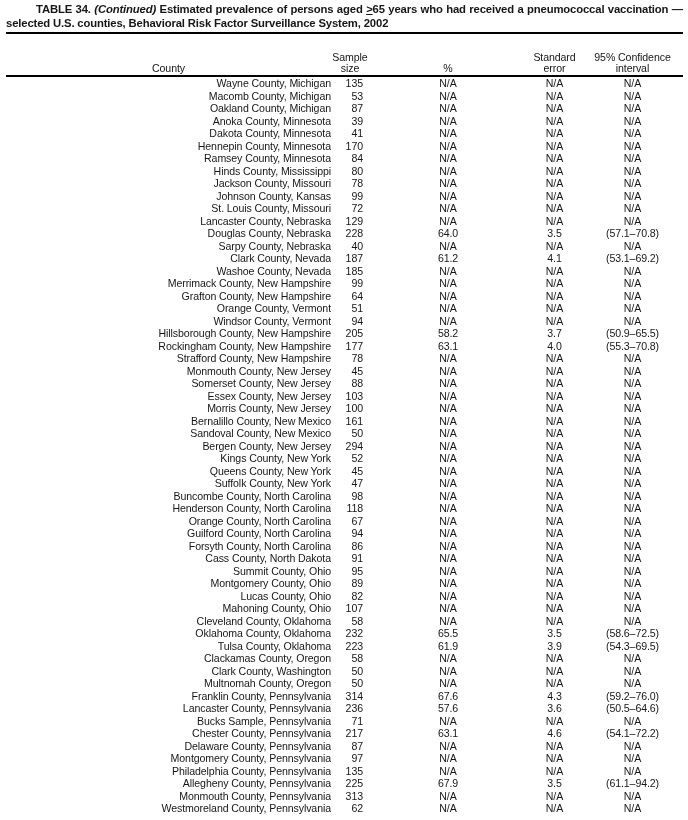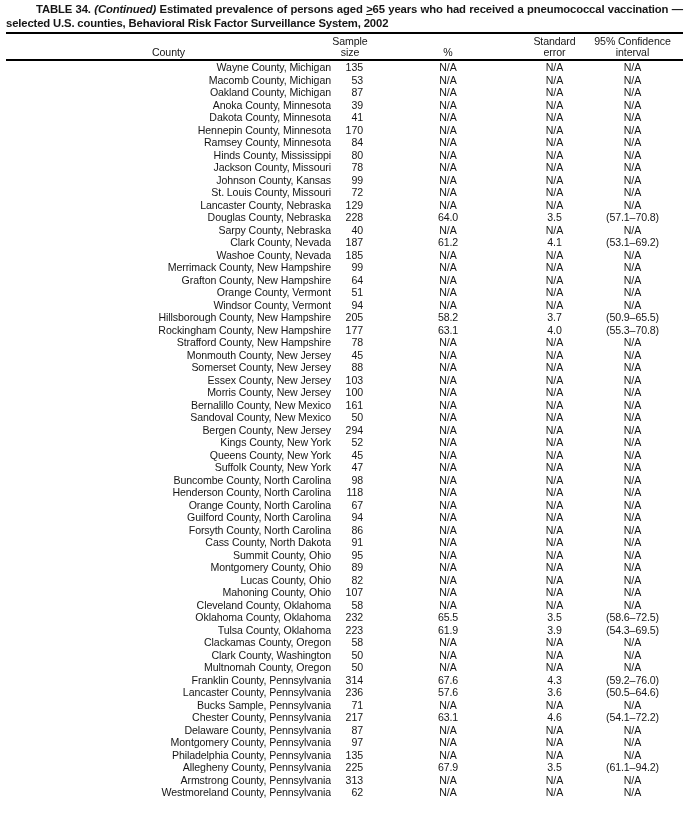--- a/index.html
+++ b/index.html
@@ -14,21 +14,21 @@
 
   
   .title { font-weight:bold; font-size:11.3px; line-height:13.5px; letter-spacing:-0.15px; }
   .title-line1 { text-align:justify; text-align-last:justify; white-space:normal;margin-left:30px; }
   .continued { font-style:italic; }
   .geq { text-decoration:underline; }
 
   .rule-title { height:2px; background:#000; margin-top:2px; }
 
   
-  table { border-collapse:collapse; table-layout:fixed; width:677px; margin-top:0; }
+  table { border-collapse:collapse; table-layout:fixed; width:677px; margin-top:16px; }
   col.c-county  { width:325px; }
   col.c-sample  { width:38px; }
   col.c-pct     { width:158px; }
   col.c-stderr  { width:55px; }
   col.c-ci      { width:101px; }
 
   th, td {
     padding:0; margin:0;
     font-weight:normal;
     font-size:10.6px;
@@ -486,21 +486,21 @@
           <td class="col-ci">N/A</td>
         </tr>
         <tr>
           <td class="col-county">Allegheny County, Pennsylvania</td>
           <td class="col-sample">225</td>
           <td class="col-pct">67.9</td>
           <td class="col-stderr">3.5</td>
           <td class="col-ci">(61.1–94.2)</td>
         </tr>
         <tr>
-          <td class="col-county">Armstrong County, Pennsylvania</td>
+          <td class="col-county">Monmouth County, Pennsylvania</td>
           <td class="col-sample">313</td>
           <td class="col-pct">N/A</td>
           <td class="col-stderr">N/A</td>
           <td class="col-ci">N/A</td>
         </tr>
         <tr>
           <td class="col-county">Westmoreland County, Pennsylvania</td>
           <td class="col-sample">62</td>
           <td class="col-pct">N/A</td>
           <td class="col-stderr">N/A</td>

